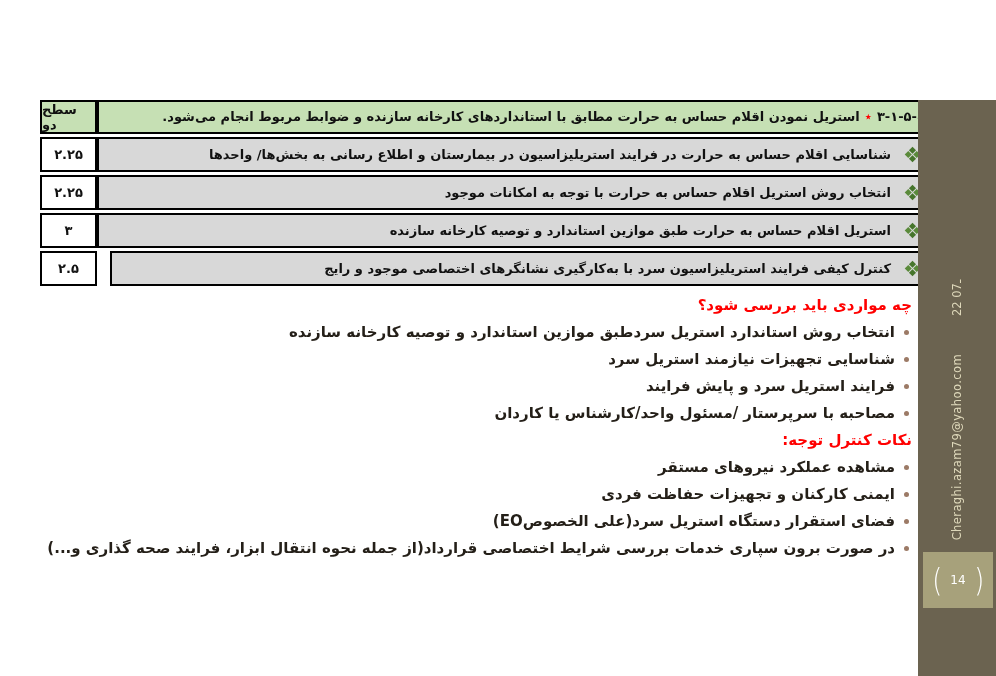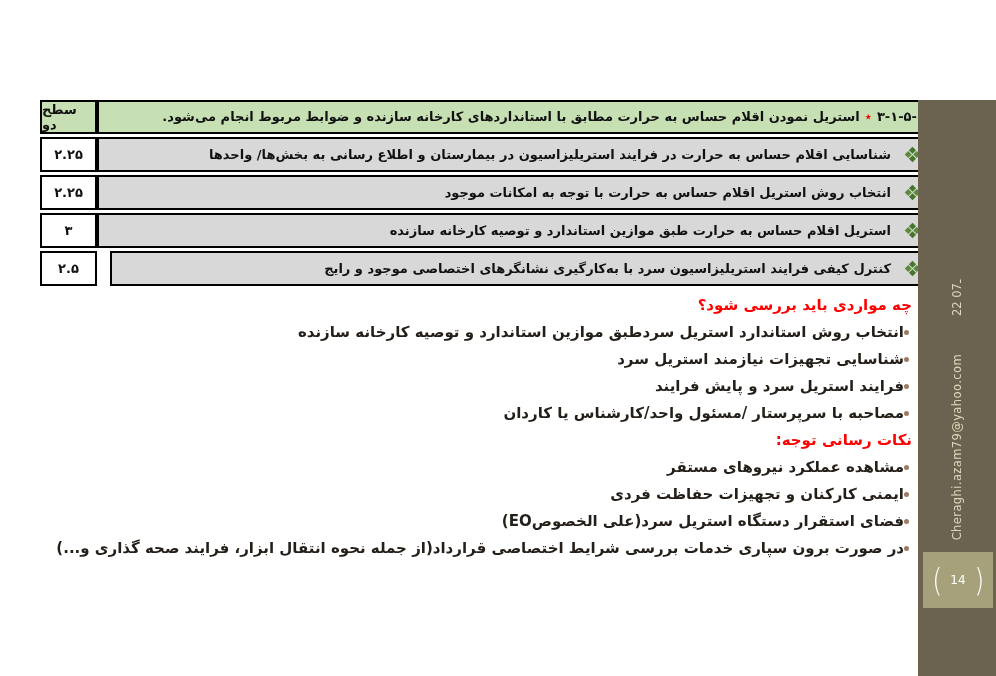--- a/index.html
+++ b/index.html
@@ -39,21 +39,21 @@
   .diamond i:nth-child(4){background:#5a8a3a;}
   
   .content{
     position:absolute;top:292px;right:84px;
     direction:rtl;text-align:right;white-space:nowrap;
   }
   .heading{
     color:#ff0000;font-weight:bold;font-size:15px;line-height:27px;
   }
   .bullet{
-    display:flex;align-items:center;
+    display:flex;align-items:center;gap:9px;
     font-size:15px;font-weight:bold;color:#241f18;line-height:27px;
     padding-right:3px;
   }
   .dot{width:5px;height:5px;border-radius:50%;background:#9c7a66;flex:none;}
   
   .sidebar{
     position:absolute;left:918px;top:100px;width:78px;height:576px;
     background:#6b6350;z-index:5;
   }
   .sidebar-label{
@@ -153,21 +153,21 @@
   </div>
   <div class="bullet">
     <span class="dot"></span>
     <span>فرایند استریل سرد و پایش فرایند</span>
   </div>
   <div class="bullet">
     <span class="dot"></span>
     <span>مصاحبه با سرپرستار /مسئول واحد/کارشناس یا کاردان</span>
   </div>
 
-  <div class="heading">نکات رسانی توجه:</div>
+  <div class="heading">نکات کنترل توجه:</div>
 
   <div class="bullet">
     <span class="dot"></span>
     <span>مشاهده عملکرد نیروهای مستقر</span>
   </div>
   <div class="bullet">
     <span class="dot"></span>
     <span>ایمنی کارکنان و تجهیزات حفاظت فردی</span>
   </div>
   <div class="bullet">

